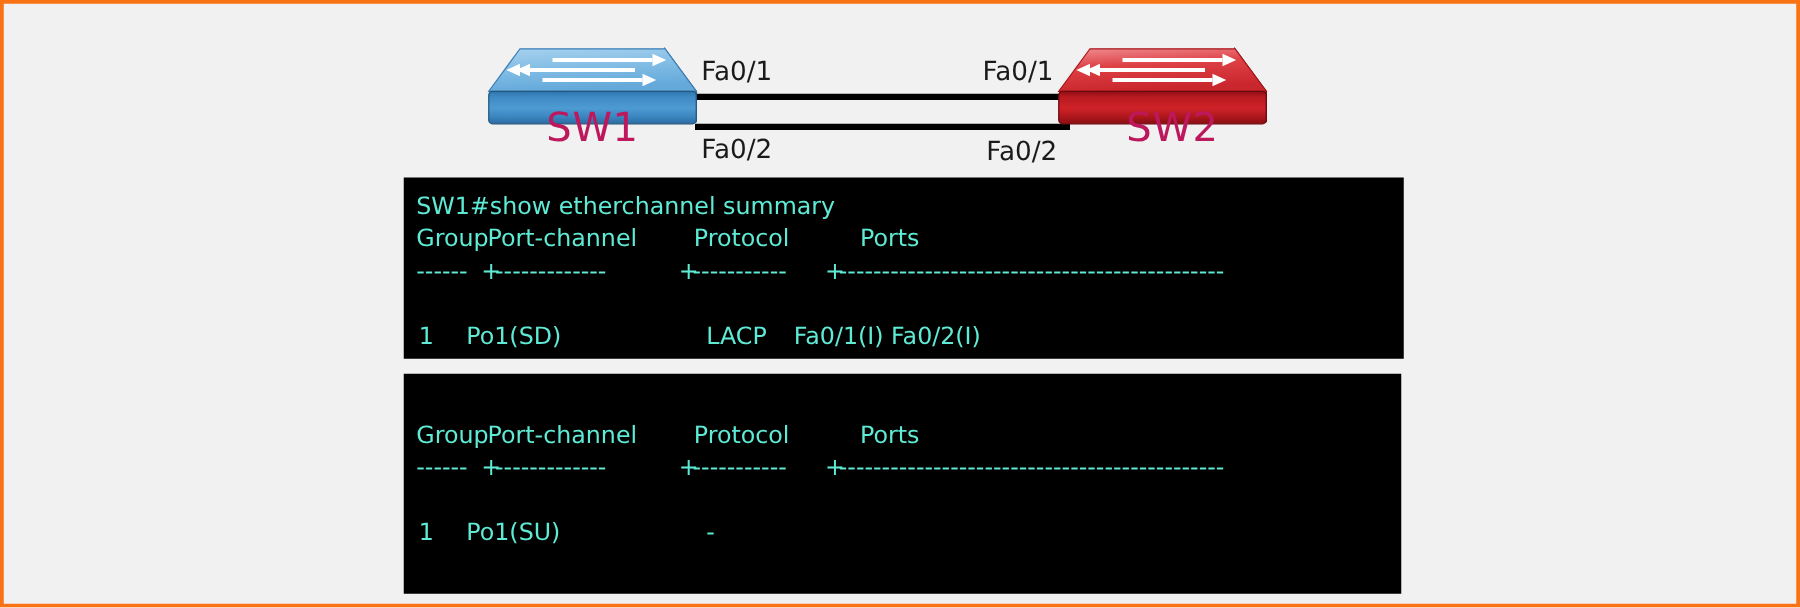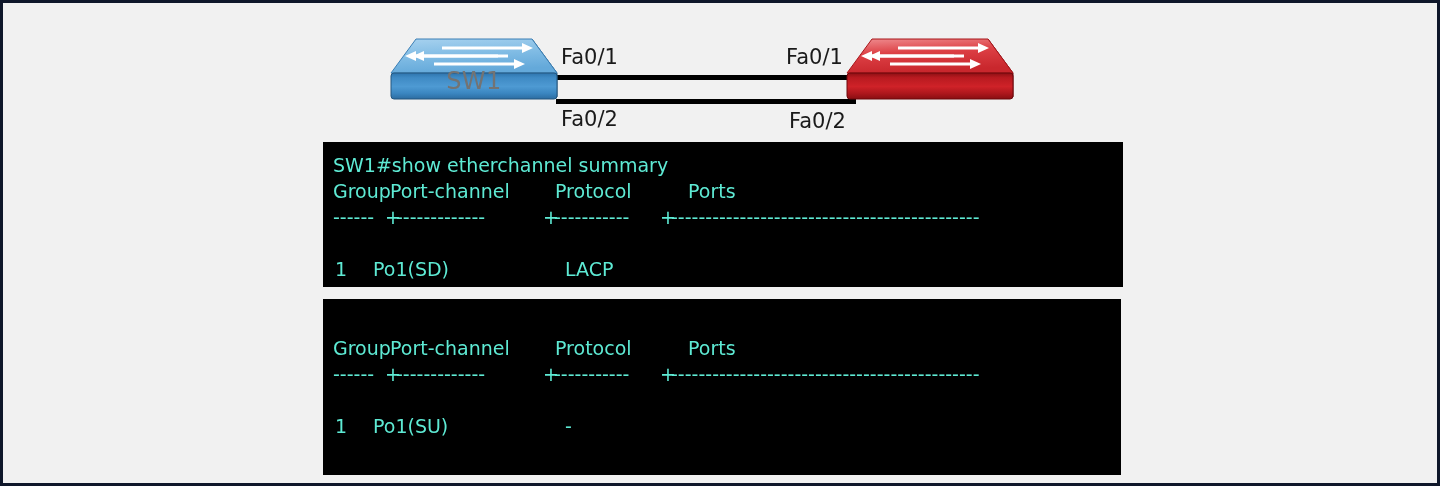--- a/index.html
+++ b/index.html
@@ -10,21 +10,21 @@
   }
   body {
     font-family: "DejaVu Sans", "Liberation Sans", sans-serif;
   }
   .page {
     position: relative;
     width: 1440px;
     height: 486px;
     box-sizing: border-box;
     background: #f1f1f1;
-    border: 3px solid #0f172a;
+    border: 3px solid #f97316;
     overflow: hidden;
   }
 
   
   .topology {
     position: absolute;
     left: 0;
     top: 0;
     width: 1440px;
     height: 135px;
@@ -58,25 +58,25 @@
     height: 80px;
   }
   .switch-sw1 { left: 383px; top: 28px; }
   .switch-sw2 { left: 839px; top: 28px; }
 
   .switch svg { display: block; width: 176px; height: 80px; }
 
   .switch-name {
     position: absolute;
     left: 0;
-    top: 36px;
+    top: 52px;
     width: 176px;
     text-align: center;
-    font-size: 24px;
-    color: #737373;
+    font-size: 32px;
+    color: #be185d;
     font-family: "DejaVu Sans", "Liberation Sans", sans-serif;
     letter-spacing: 0.5px;
     pointer-events: none;
   }
   .switch-sw2 .switch-name { text-align: center; padding-left: 16px; box-sizing: border-box; }
 
   
   .terminal {
     position: absolute;
     background: #000000;
@@ -210,20 +210,21 @@
           <line x1="48" y1="33" x2="128" y2="33"></line>
           <line x1="30" y1="25" x2="112" y2="25"></line>
         </g>
         <g fill="#ffffff">
           <polygon points="136,12 147,17 136,22"></polygon>
           <polygon points="128,28 139,33 128,38"></polygon>
           <polygon points="38,20 27,25 38,30"></polygon>
           <polygon points="30,20 19,25 30,30"></polygon>
         </g>
       </svg>
+      <div class="switch-name">SW2</div>
     </div>
 
   </div>
 
   <div class="terminal terminal-sw1">
 
     <span class="term-line">SW1#show etherchannel summary</span>
 
     <span class="cols">
       <span class="c-group">Group</span>
@@ -241,20 +242,21 @@
       <span style="left:327px">+</span>
       <span style="left:338px">---------------------------------------------</span>
     </span>
 
     <span class="term-line blank">&nbsp;</span>
 
     <span class="cols">
       <span class="d-group">1</span>
       <span class="d-pchan">Po1(SD)</span>
       <span class="d-proto-1">LACP</span>
+      <span class="d-ports-1">Fa0/1(I) Fa0/2(I)</span>
     </span>
 
   </div>
 
   <div class="terminal terminal-sw2">
 
 
     <span class="term-line blank">&nbsp;</span>
 
     <span class="cols">

